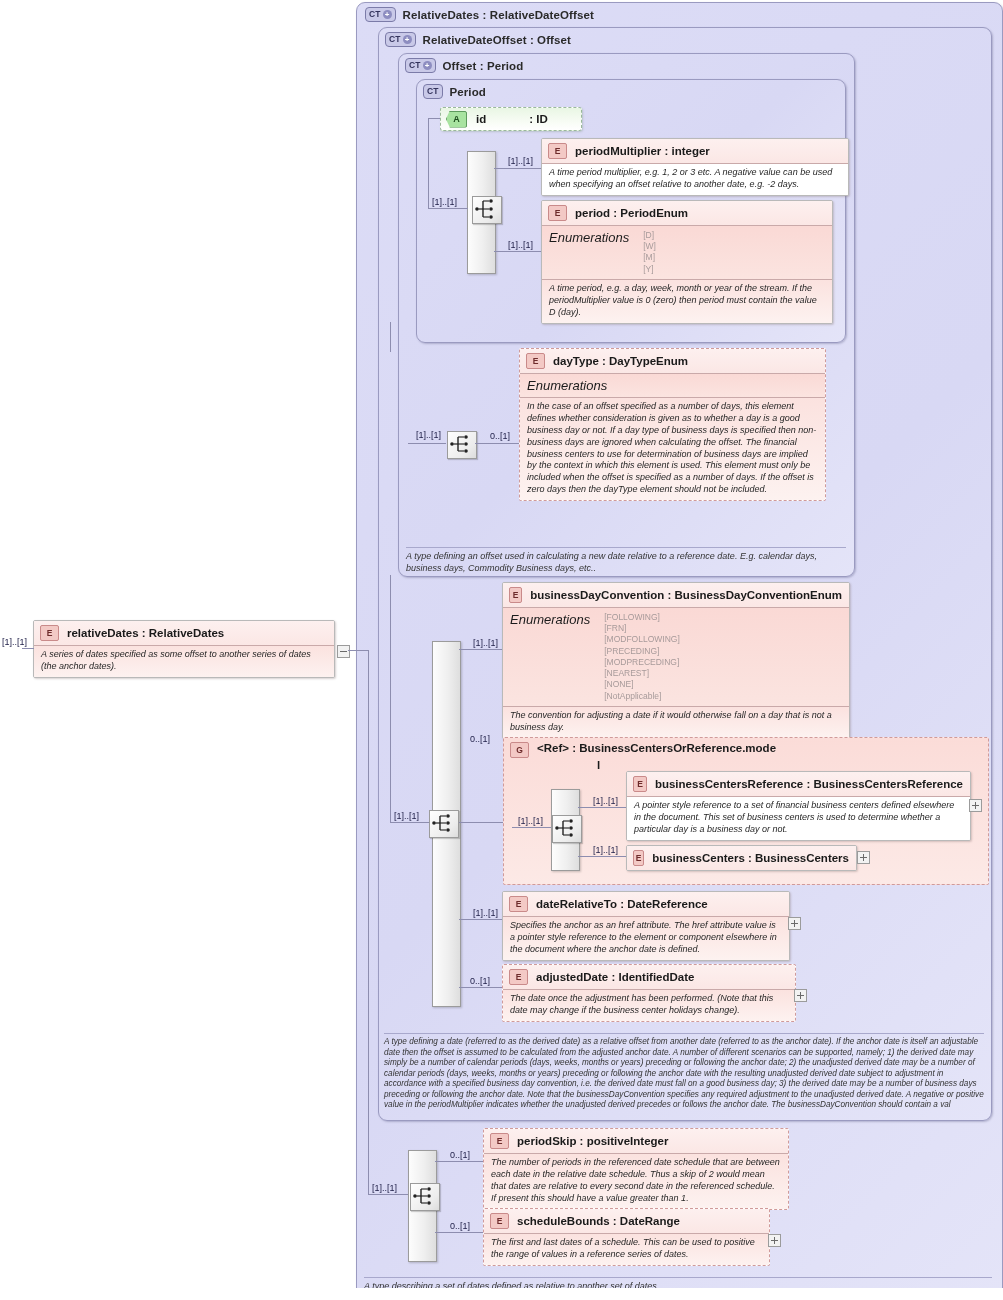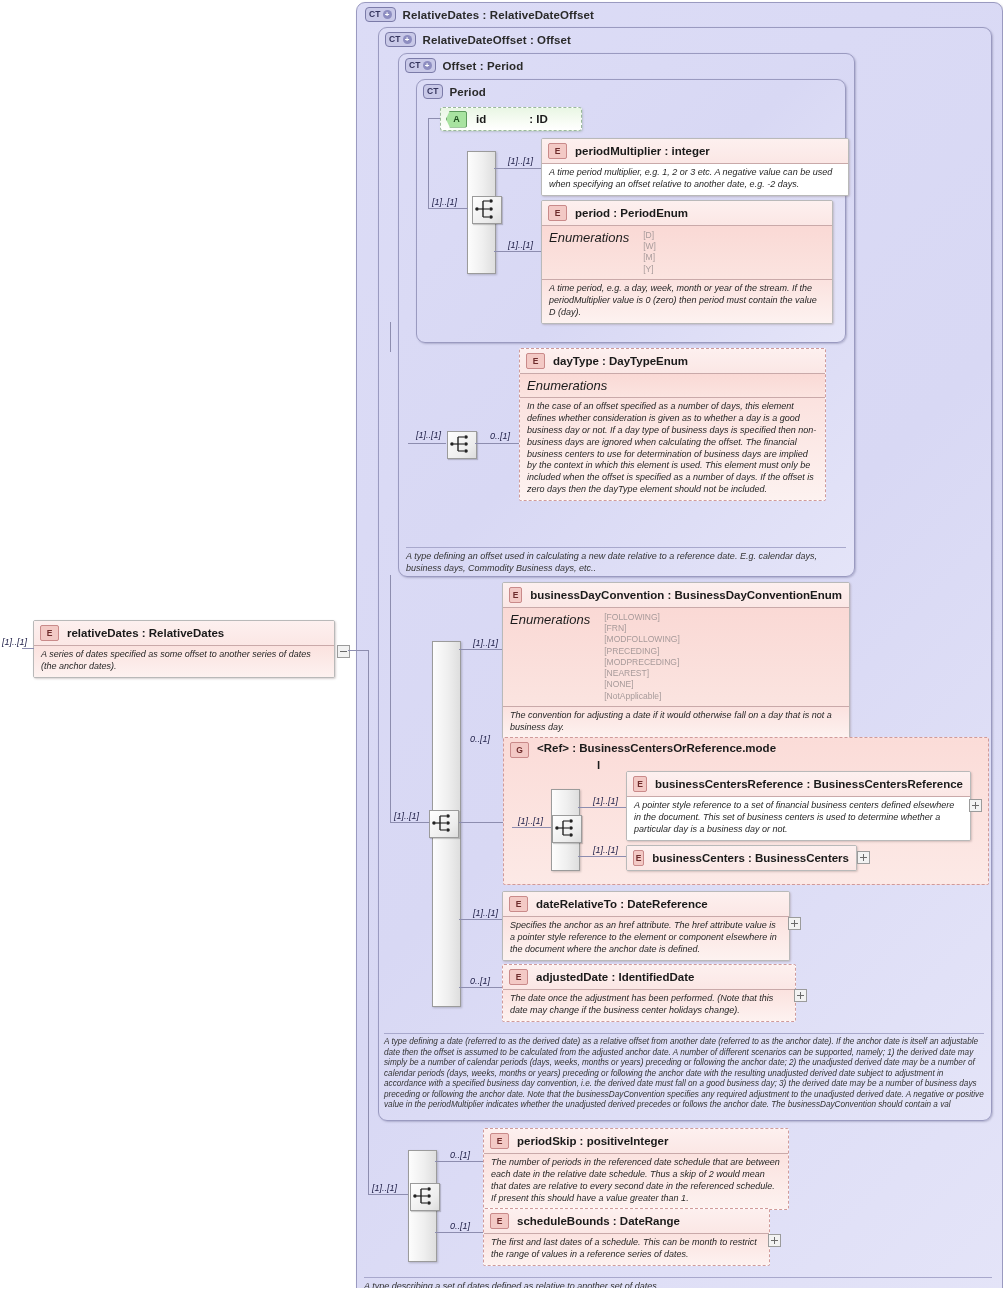--- a/index.html
+++ b/index.html
@@ -52,21 +52,21 @@
   .attr .atxt{font-size:11.5px;font-weight:bold;color:#1a1a1a;margin-left:9px;white-space:nowrap;}
 
   
   .seq{position:absolute;width:28px;height:26px;border:1px solid #9b9b9b;
        background:linear-gradient(135deg,#ffffff 0%,#ececec 70%,#dcdcdc 100%);
        box-shadow:1px 1px 1px rgba(0,0,0,.18);}
   .seqbar{position:absolute;border:1px solid #9b9b9b;
        background:linear-gradient(90deg,#fdfdfd 0%,#efefef 55%,#dedede 100%);
        box-shadow:1px 1px 2px rgba(0,0,0,.2);}
   .line{position:absolute;background:#8d8daf;}
-  .card{position:absolute;font-size:9px;font-style:italic;color:#22224a;white-space:nowrap;}
+  .card{position:absolute;font-size:9px;color:#22224a;white-space:nowrap;}
   .plusbox{position:absolute;width:11px;height:11px;border:1px solid #9b9b9b;background:#f2f2f2;}
   .plusbox:before,.plusbox:after{content:"";position:absolute;background:#6a6a6a;}
   .plusbox:before{left:2px;top:4.5px;width:7px;height:1px;}
   .plusbox:after{top:2px;left:4.5px;height:7px;width:1px;}
   .minusbox{position:absolute;width:11px;height:11px;border:1px solid #9b9b9b;background:#f2f2f2;}
   .minusbox:before{content:"";position:absolute;left:2px;top:4.5px;width:7px;height:1px;background:#6a6a6a;}
 </style>
 </head>
 <body>
 
@@ -326,21 +326,21 @@
       <span>periodSkip : positiveInteger</span>
     </div>
     <div class="el-body">The number of periods in the referenced date schedule that are between each date in the relative date schedule. Thus a skip of 2 would mean that dates are relative to every second date in the referenced schedule. If present this should have a value greater than 1.</div>
   </div>
 
   <div class="el el-pink opt" style="left:483px;top:1208px;width:285px;">
     <div class="el-title">
       <span class="ebadge">E</span>
       <span>scheduleBounds : DateRange</span>
     </div>
-    <div class="el-body">The first and last dates of a schedule. This can be month to restrict the range of values in a reference series of dates.</div>
+    <div class="el-body">The first and last dates of a schedule. This can be used to positive the range of values in a reference series of dates.</div>
   </div>
   <div class="plusbox" style="left:768px;top:1234px;"></div>
 
   <div class="el el-pink" style="left:33px;top:620px;width:300px;">
     <div class="el-title">
       <span class="ebadge">E</span>
       <span>relativeDates  : RelativeDates</span>
     </div>
     <div class="el-body">A series of dates specified as some offset to another series of dates (the anchor dates).</div>
   </div>

